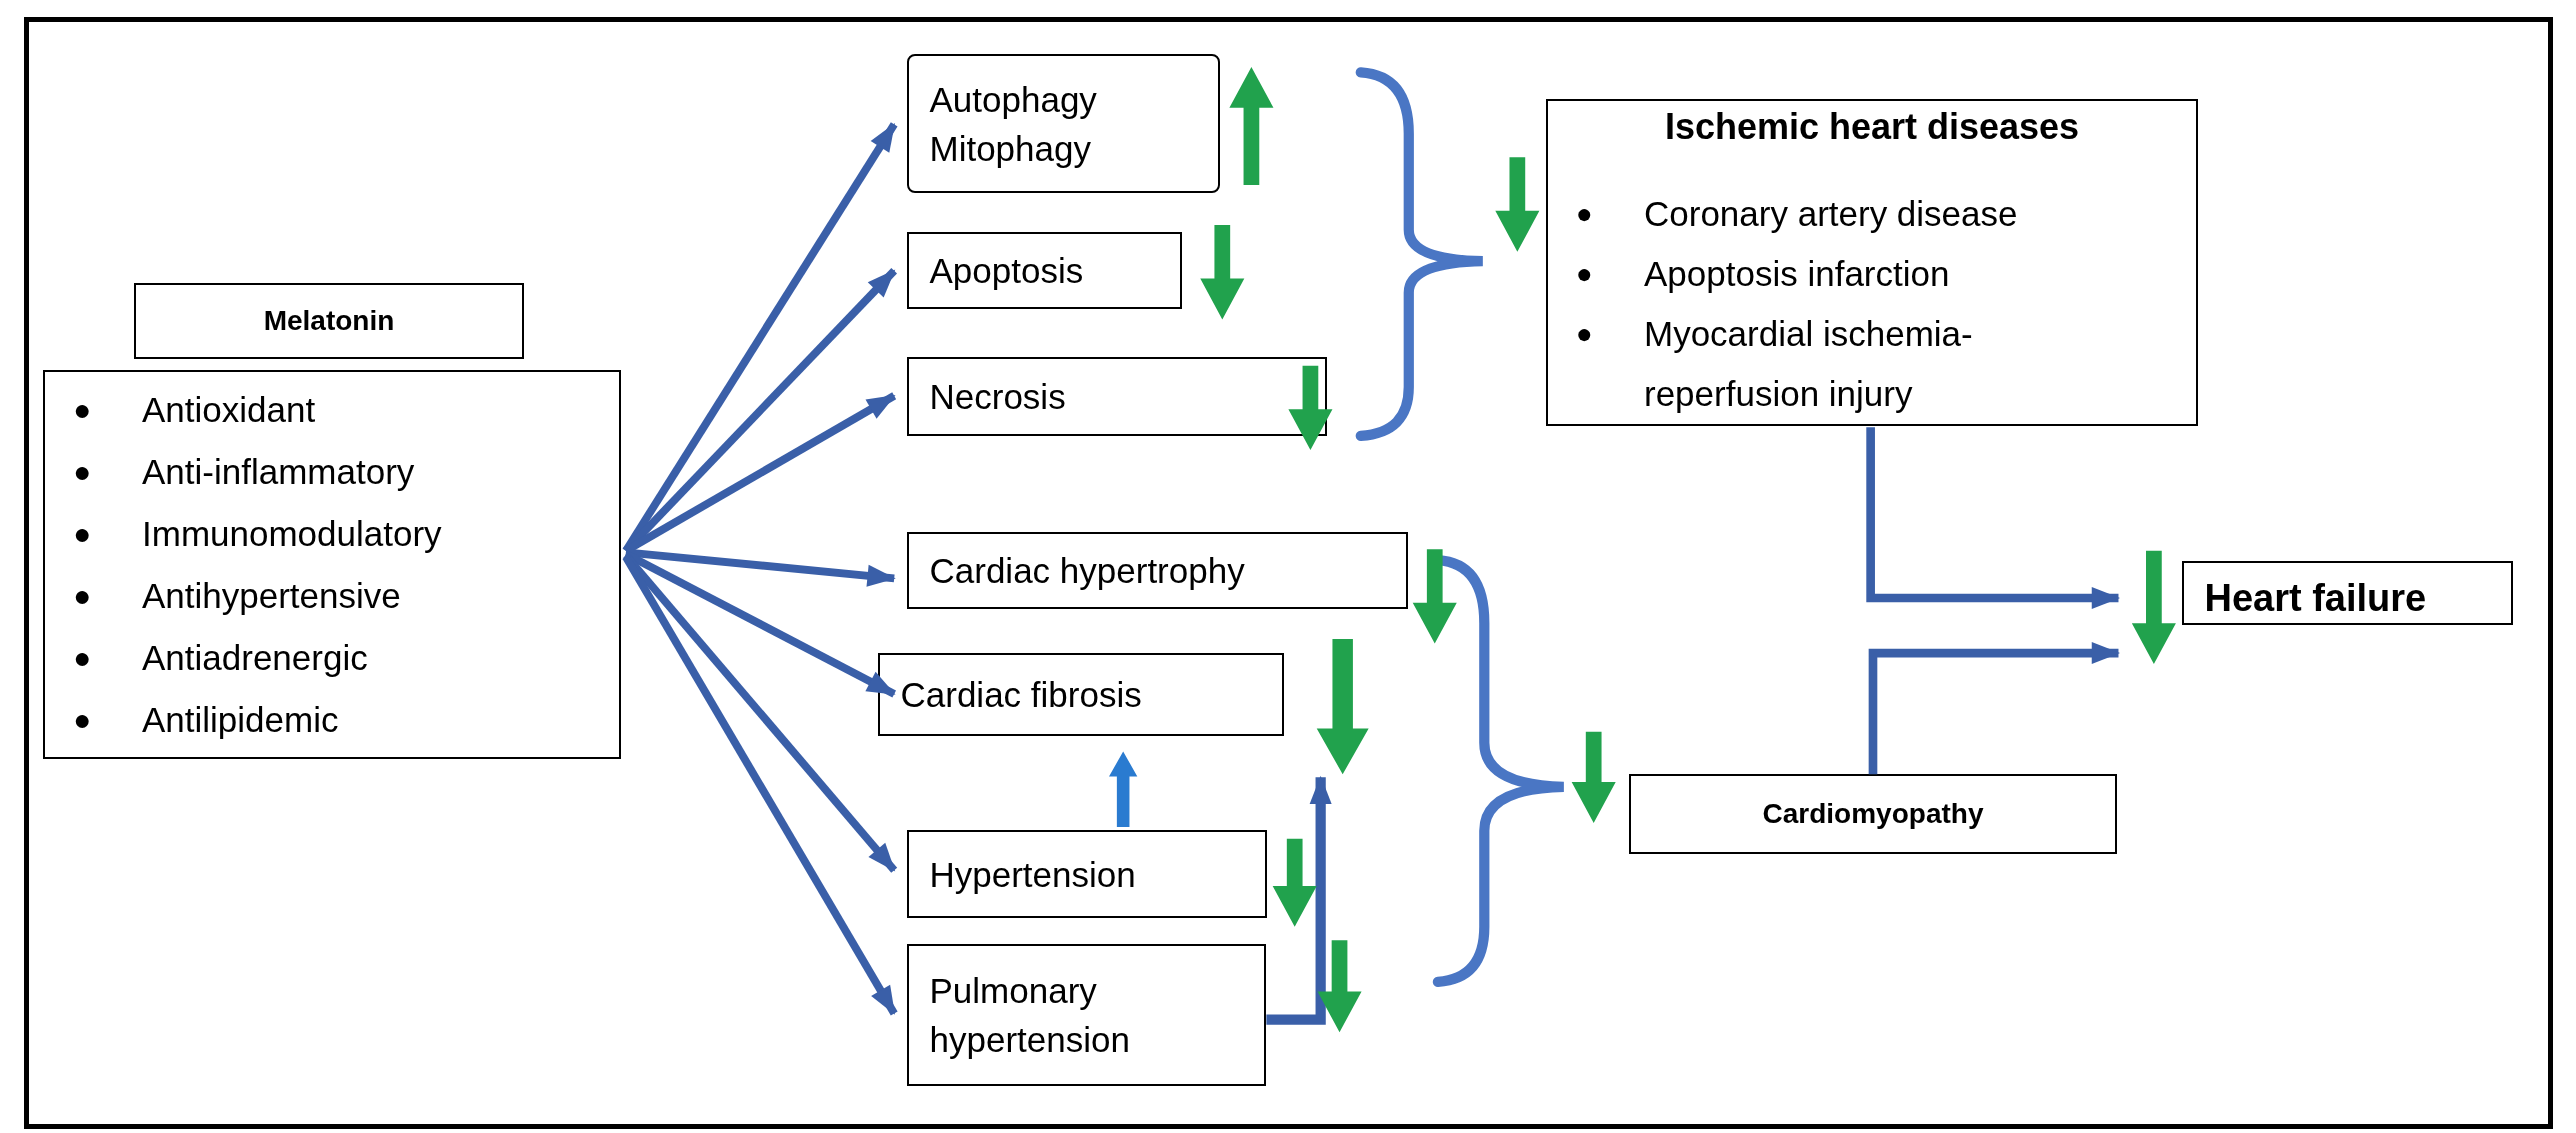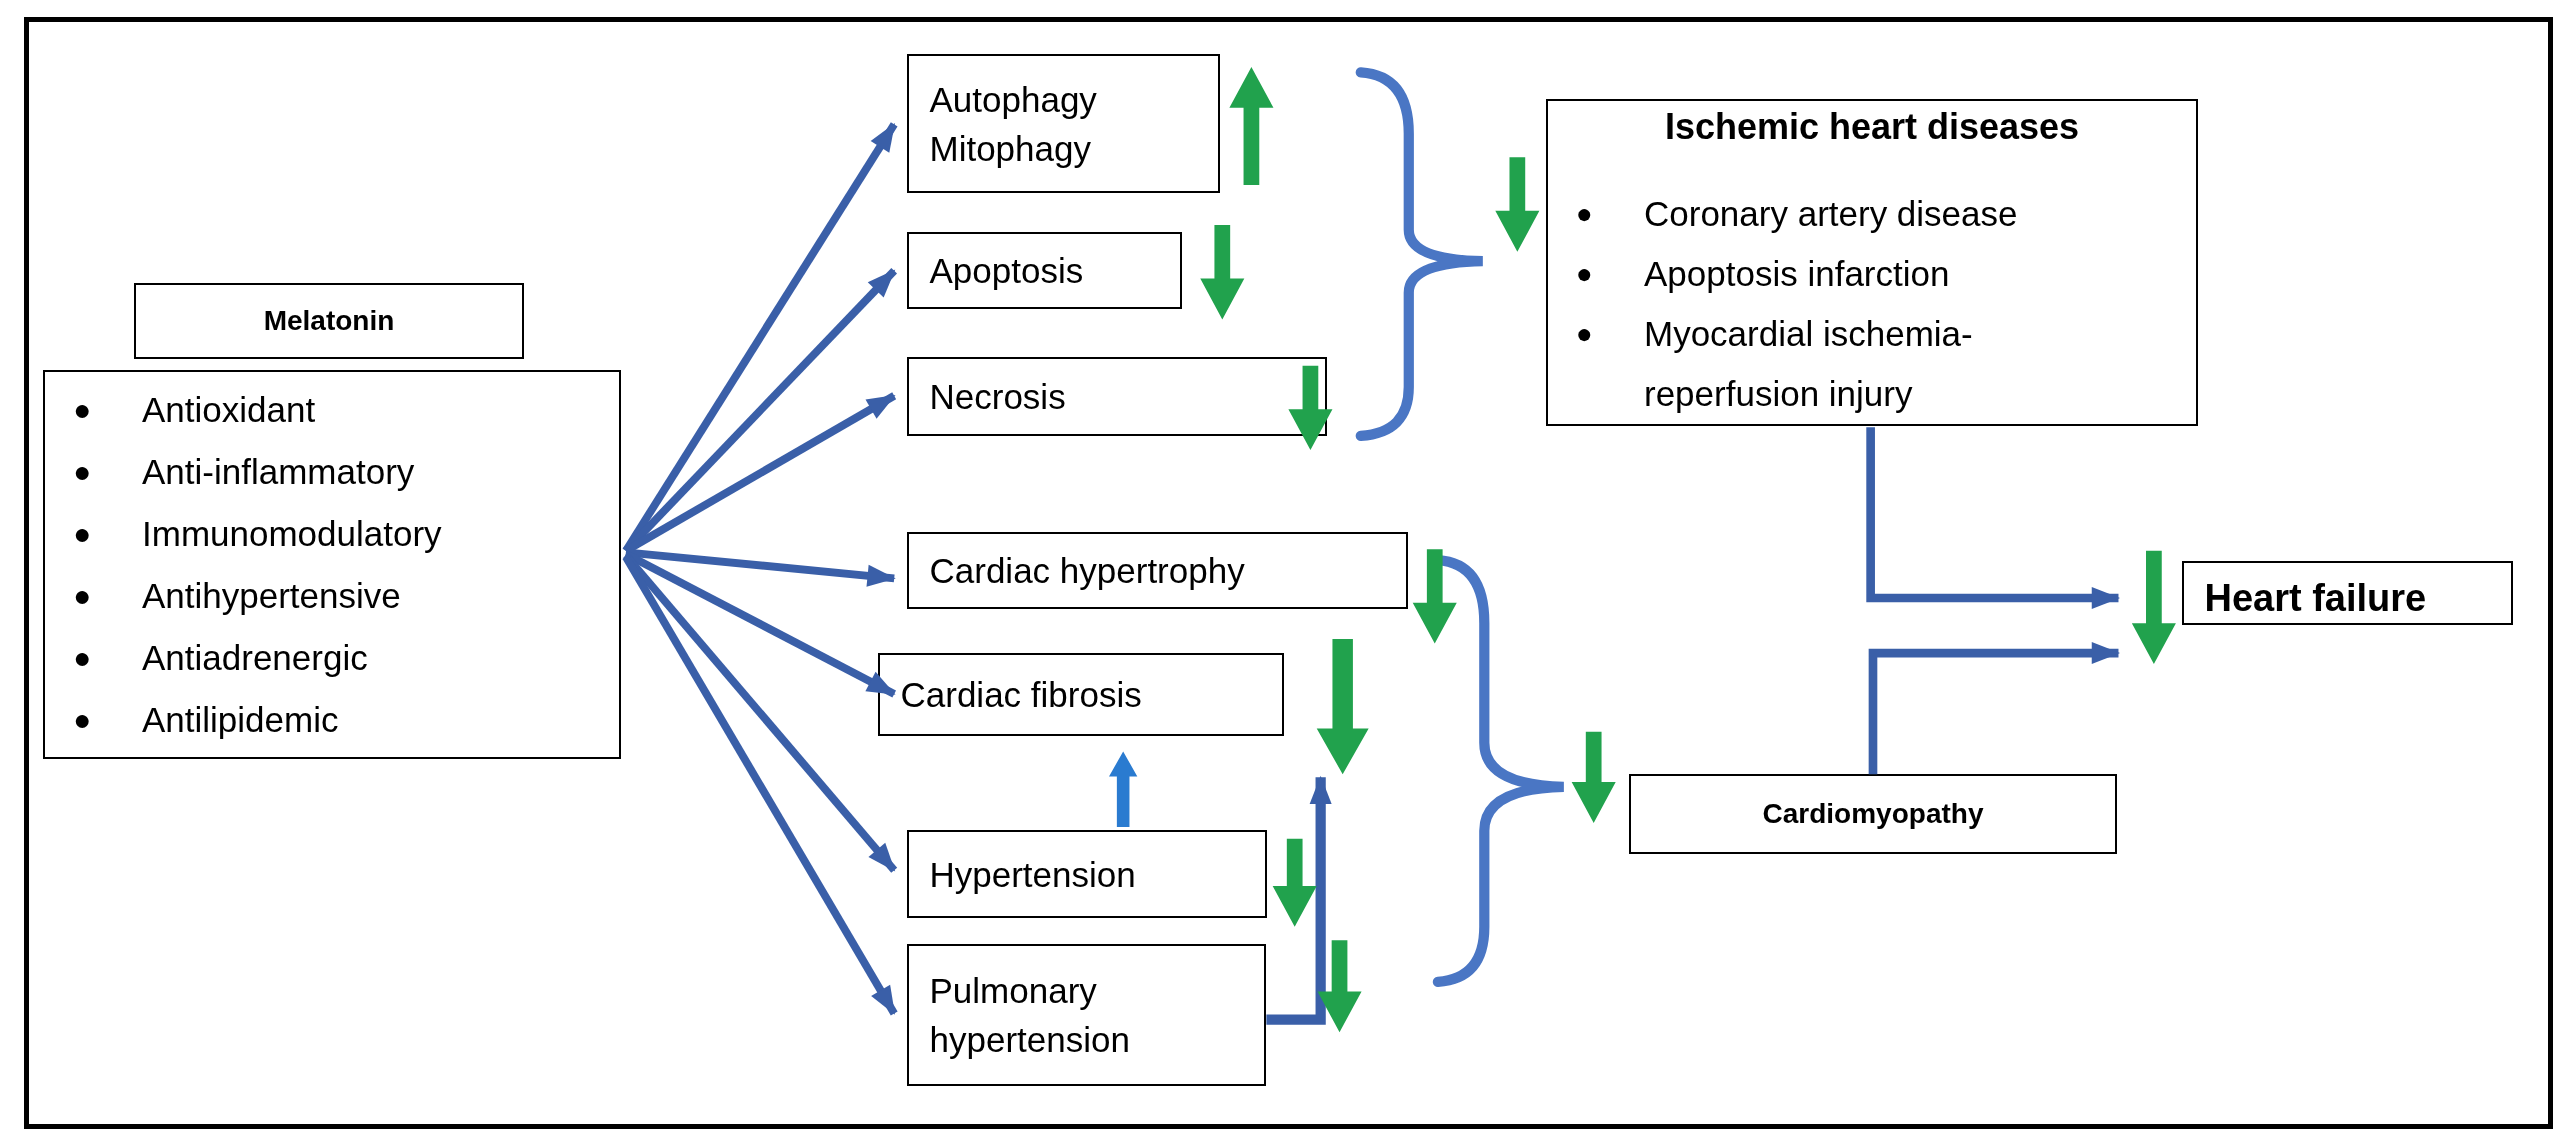--- a/index.html
+++ b/index.html
@@ -57,21 +57,21 @@
           <span class="dot">●</span>
           <span>Antiadrenergic</span>
         </li>
       <li>
           <span class="dot">●</span>
           <span>Antilipidemic</span>
         </li>
     </ul>
   </div>
 
-  <div class="box" style="left:907px;top:54px;width:313px;height:139px;">
+  <div class="box" style="left:907px;top:54px;width:313px;height:139px;border-radius:8px;">
     <span class="lbl">Autophagy</span>
     <span class="lbl">Mitophagy</span>
   </div>
 
   <div class="box" style="left:907px;top:232px;width:275px;height:77px;">
     <span class="lbl">Apoptosis</span>
   </div>
 
   <div class="box" style="left:907px;top:357px;width:420px;height:79px;">
     <span class="lbl">Necrosis</span>

